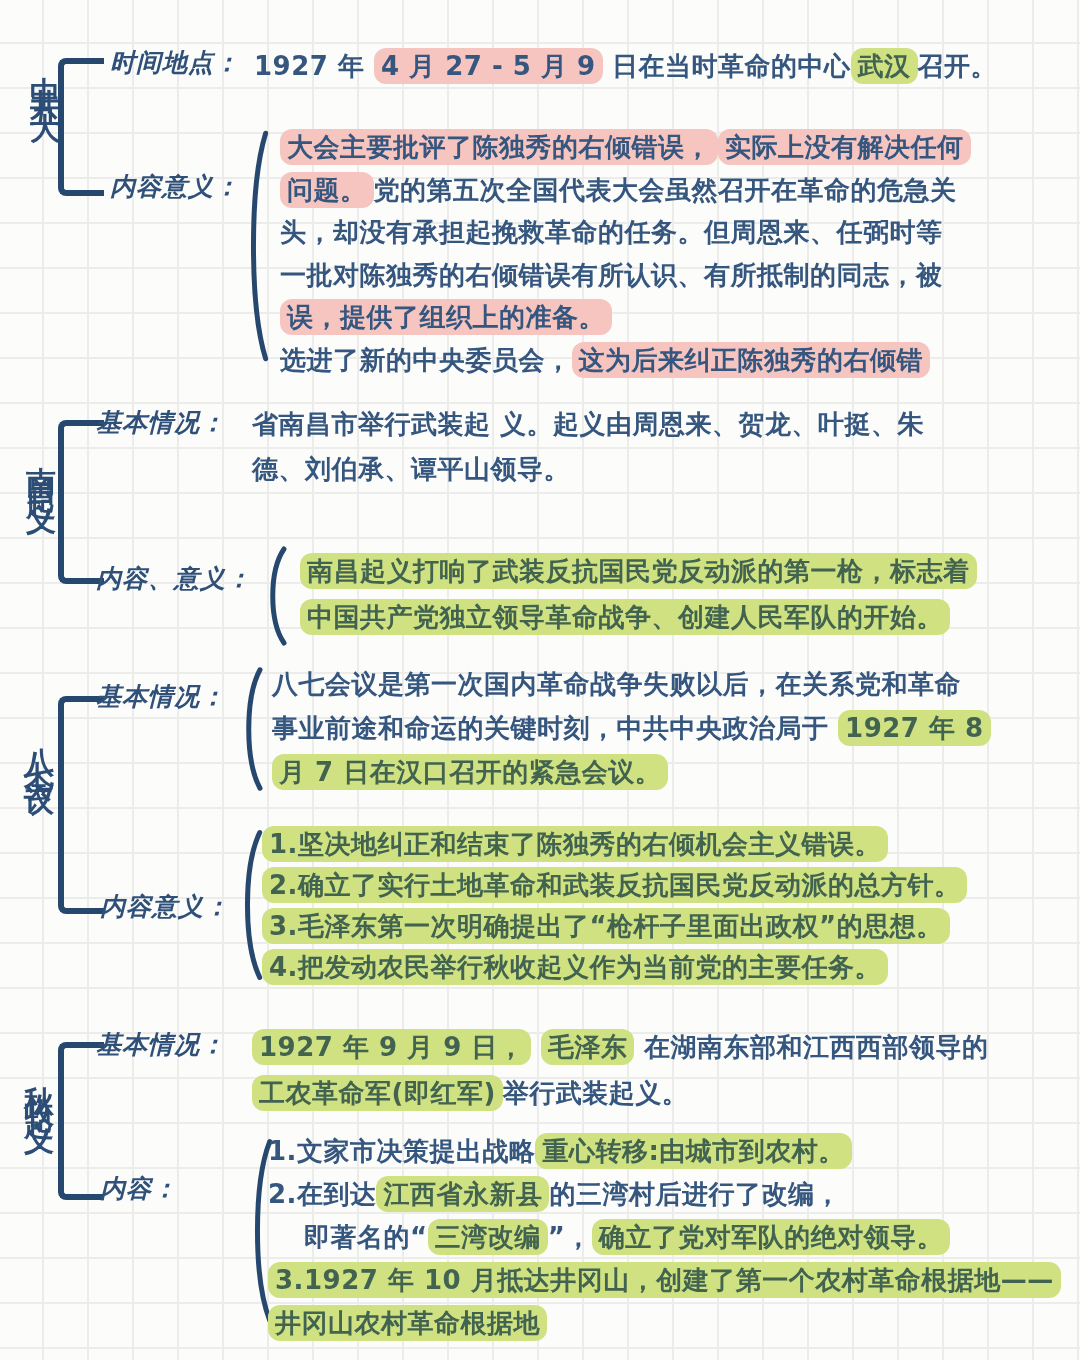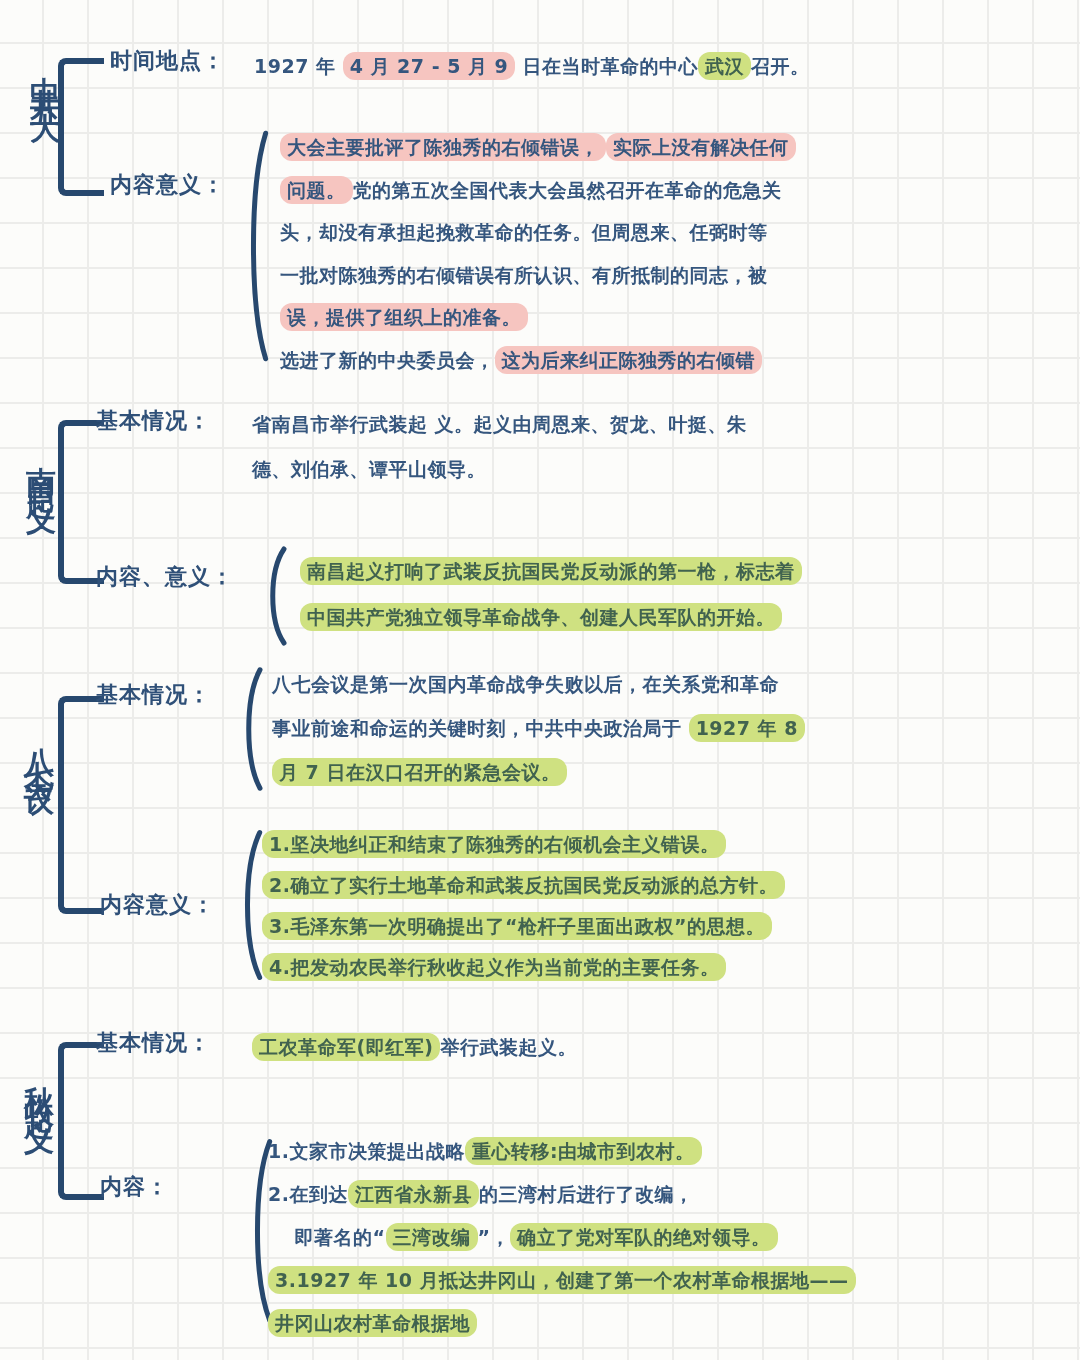--- a/index.html
+++ b/index.html
@@ -26,27 +26,27 @@
   .bracket{
     position:absolute;
     border-left:6px solid #27486e;
     border-top:6px solid #27486e;
     border-bottom:6px solid #27486e;
     border-radius:8px 0 0 8px;
     width:40px;
   }
   .blabel{
     position:absolute;
-    font-size:22px;font-weight:700;letter-spacing:1px;
-    color:#2f5078;white-space:nowrap;
+    font-size:25px;font-weight:700;letter-spacing:1px;
+    color:#2f5078;white-space:nowrap;font-style:italic;
   }
   .paren{position:absolute;}
   .content{position:absolute;white-space:nowrap;}
   .line{
-    font-size:19px;font-weight:600;letter-spacing:0.5px;
+    font-size:26px;font-weight:600;letter-spacing:0.5px;
     white-space:pre;
   }
   .seg{border-radius:4px;}
   .hl-p{
     background:#f6c5c0;
     border-radius:12px;
     padding:3px 7px;
     box-decoration-break:clone;
   }
   .hl-g{
@@ -123,20 +123,21 @@
       <div class="line"><span class="seg hl-g">2.确立了实行土地革命和武装反抗国民党反动派的总方针。</span></div>
       <div class="line"><span class="seg hl-g">3.毛泽东第一次明确提出了“枪杆子里面出政权”的思想。</span></div>
       <div class="line"><span class="seg hl-g">4.把发动农民举行秋收起义作为当前党的主要任务。</span></div>
     </div>
 
   <div class="vtitle" style="left:18px;top:1062px;">秋收起义</div>
   <div class="bracket" style="left:58px;top:1042px;height:146px;"></div>
 
   <div class="blabel" style="left:96px;top:1028px;">基本情况：</div>
   <div class="content" style="left:252px;top:1024px;line-height:46px;">
+      <div class="line"><span class="seg hl-g">1927 年 9 月 9 日，</span><span class="seg"> </span><span class="seg hl-g">毛泽东</span><span class="seg"> 在湖南东部和江西西部领导的</span></div>
       <div class="line"><span class="seg hl-g">工农革命军(即红军)</span><span class="seg">举行武装起义。</span></div>
     </div>
 
   <div class="blabel" style="left:100px;top:1172px;">内容：</div>
   <svg class="paren" style="left:248px;top:1136px;width:26px;height:190px;" viewBox="0 0 24 100" preserveAspectRatio="none">
     <path d="M20 3 C5 25 5 75 20 97" fill="none" stroke="#27486e" stroke-width="5" stroke-linecap="round" vector-effect="non-scaling-stroke"></path>
   </svg>
   <div class="content" style="left:268px;top:1130px;line-height:43px;">
       <div class="line"><span class="seg">1.文家市决策提出战略</span><span class="seg hl-g">重心转移:由城市到农村。</span></div>
       <div class="line"><span class="seg">2.在到达</span><span class="seg hl-g">江西省永新县</span><span class="seg">的三湾村后进行了改编，</span></div>

